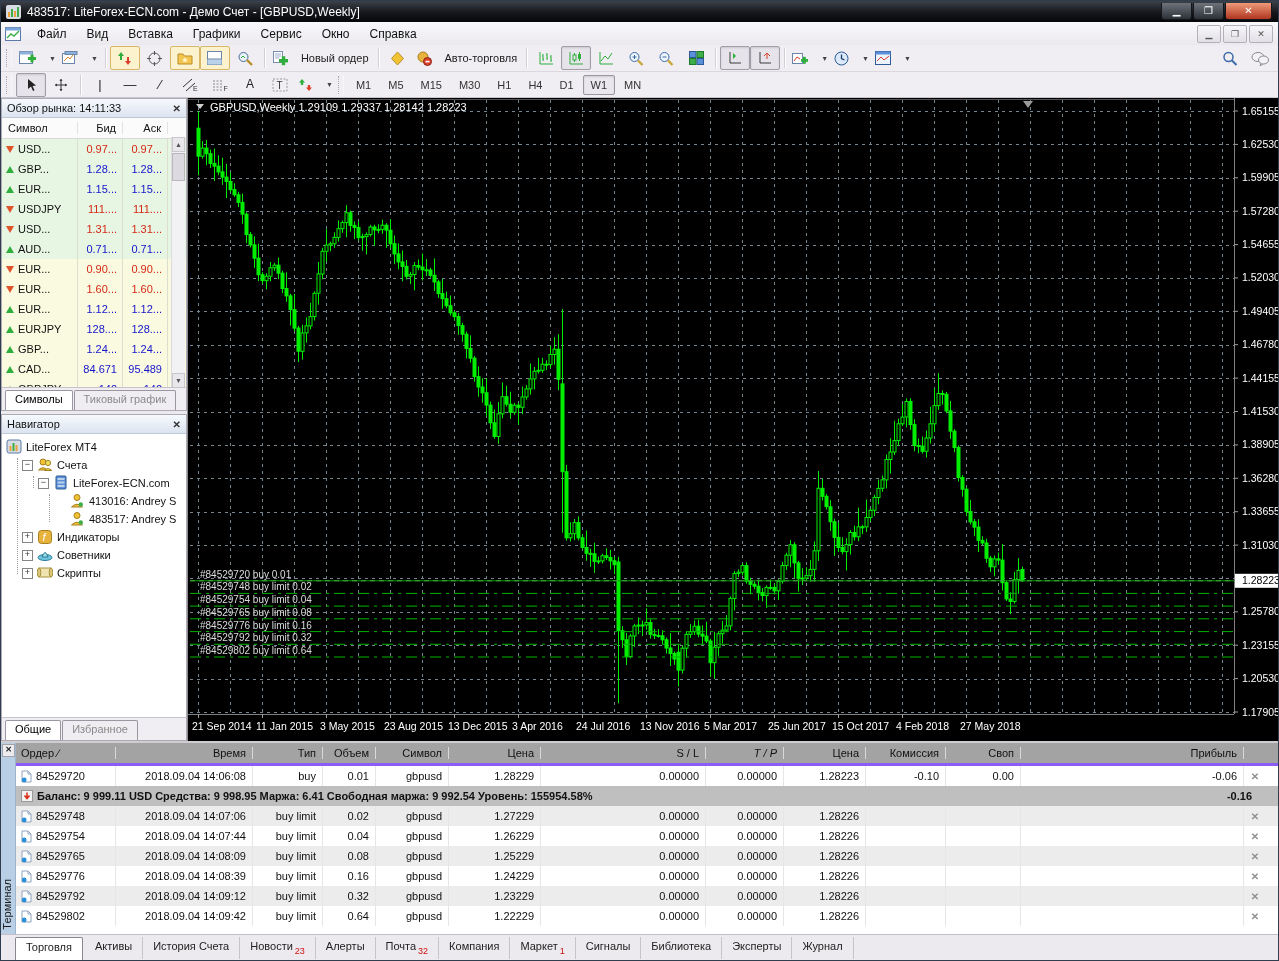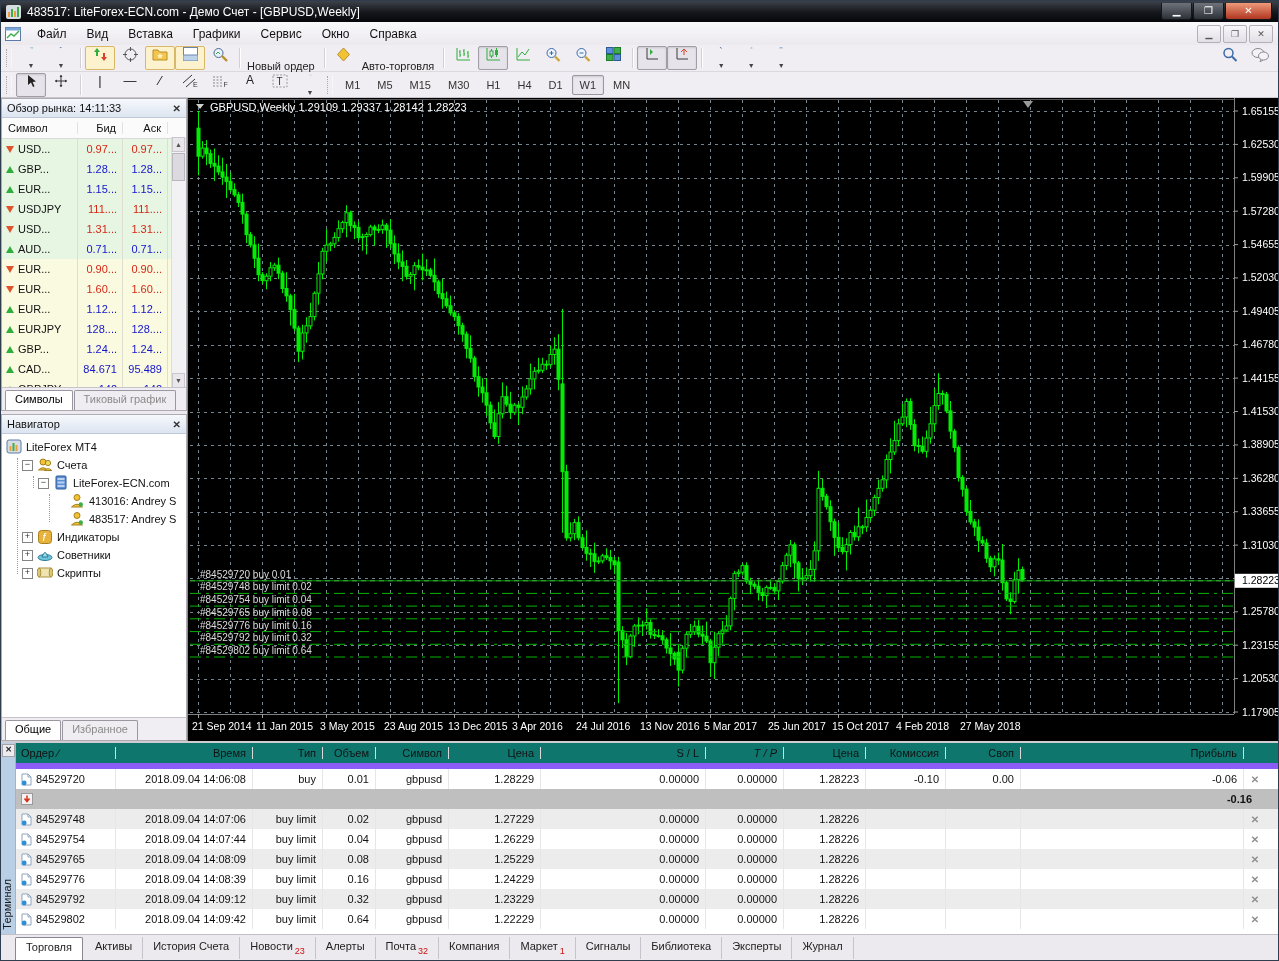--- a/index.html
+++ b/index.html
@@ -21,22 +21,22 @@
   .menuitem{padding:3px 10px;color:#111;}
   .childbtns{margin-left:auto;display:flex;margin-right:5px;gap:2px;}
   .childbtn{width:22px;height:16px;border:1px solid #b3b0b7;border-radius:2px;background:linear-gradient(#f7f6f9,#e2e0e6);
             color:#555;font-size:9px;display:flex;align-items:center;justify-content:center;}
   
   .toolbar{position:absolute;left:0;width:100%;background:#f0eef2;display:flex;align-items:center;padding:0 3px;box-sizing:border-box;}
   .tb1{top:44px;height:27px;border-bottom:1px solid #dbd8de;}
   .tb2{top:71px;height:26px;border-bottom:1px solid #c9c6cc;}
   .grip{width:4px;height:18px;border-left:1px dotted #a9a6ae;border-right:1px dotted #fdfdfd;margin:0 4px 0 2px;}
   .sep{width:1px;height:20px;background:#d2cfd5;box-shadow:1px 0 0 #fff;margin:0 4px;}
-  .tbtn{height:22px;min-width:24px;padding:0 2px;display:flex;align-items:center;justify-content:space-between;
-        border:1px solid transparent;border-radius:2px;gap:13px;color:#222;flex-direction:column;}
+  .tbtn{height:22px;min-width:24px;padding:0 2px;display:flex;align-items:center;justify-content:center;
+        border:1px solid transparent;border-radius:2px;gap:13px;color:#222;}
   .tbtn.toggled{background:#fcf2cd;border-color:#d8b768;}
   .tbtn.pressed{background:#e6e4ea;border-color:#a19ea8;box-shadow:inset 0 1px 2px rgba(0,0,0,.12);}
   .tbtn .lbl{font-size:11px;padding-right:2px;}
   .drop{font-size:7px;color:#444;}
   .tf{padding:3px 7px;font-size:11px;color:#333;border:1px solid transparent;border-radius:2px;}
   .tf.active{border-color:#9a97a0;background:#eae8ee;box-shadow:inset 0 1px 2px rgba(0,0,0,.12);}
   .glyph{font-size:13px;line-height:13px;}
   .spacer{flex:1;}
   
   .workspace{position:absolute;left:0;top:97px;width:1279px;height:643px;}
@@ -76,21 +76,21 @@
   
   .chartwin{position:absolute;left:186px;top:0;width:1093px;height:643px;background:#000;border-left:1px solid #8d8a92;}
   
   .terminal{position:absolute;left:0;top:740px;width:1279px;height:193px;background:#fff;border-top:2px solid #cfccd2;box-sizing:border-box;}
   .tstrip{position:absolute;left:0;top:0;width:14px;height:100%;background:#b9cfe6;border-right:1px solid #9db4cd;}
   .tstrip .x{position:absolute;top:1px;left:1px;width:11px;height:11px;background:#ecebee;border:1px solid #a5a2aa;
              font-size:8px;line-height:10px;text-align:center;color:#222;font-weight:bold;}
   .tstrip .vlabel{position:absolute;bottom:4px;left:0;width:14px;writing-mode:vertical-rl;transform:rotate(180deg);
                   font-size:11px;color:#1a1a1a;text-align:left;}
   .ttable{margin-left:14px;}
-  .thead{display:flex;height:20px;background:#0f766e;border-bottom:6px solid #8b5cf6;align-items:center;}
+  .thead{display:flex;height:20px;background:#a3a3a3;border-bottom:3px solid #8b5cf6;align-items:center;}
   .thead .c{border-right:1px solid #d9d9d9;box-sizing:border-box;padding:0 6px;text-align:right;}
   .thead .c.first{text-align:left;}
   .trowt{display:flex;height:20px;align-items:center;}
   .trowt .c{border-right:1px solid #e6e6e6;box-sizing:border-box;padding:0 6px;text-align:right;height:100%;line-height:20px;
             overflow:hidden;white-space:nowrap;}
   .trowt .c.first{text-align:left;display:flex;align-items:center;gap:4px;line-height:normal;}
   .trowt.alt{background:#ececec;}
   .trowt.balance{background:#bfbfbf;font-weight:bold;}
   .closex{width:22px;text-align:center;color:#8f8f8f;font-weight:bold;font-size:10px;flex:none;}
   .docicon{display:inline-block;flex:none;}
@@ -1203,20 +1203,21 @@
             <div class="c" style="width:75px;">0.00</div>
             <div class="c" style="width:223px;">-0.06</div>
             <div class="closex">✕</div>
           </div>
           <div class="trowt balance">
             <div class="c first" style="flex:1;border-right:none;">
               <svg class="docicon" width="12" height="12" viewBox="0 0 12 12">
                 <rect x="0.5" y="0.5" width="11" height="11" fill="#f2f2f2" stroke="#9a9a9a"></rect>
                 <path d="M6 2.5 V7 M3.5 5.5 L6 8.5 L8.5 5.5" stroke="#d92b14" stroke-width="1.5" fill="none"></path>
               </svg>
+              <span>Баланс: 9 999.11 USD  Средства: 9 998.95  Маржа: 6.41  Свободная маржа: 9 992.54  Уровень: 155954.58%</span>
             </div>
             <div class="c" style="width:223px;border-right:none;">-0.16</div>
             <div class="closex"></div>
           </div>
           <div class="trowt alt">
             <div class="c first" style="width:101px;">
               <svg class="docicon" width="11" height="13" viewBox="0 0 11 13">
                 <path d="M1 1 H7 L10 4 V12 H1 Z" fill="#fff" stroke="#8fa5bd"></path>
                 <path d="M7 1 L7 4 H10" fill="none" stroke="#8fa5bd"></path>
                 <circle cx="3.2" cy="10" r="2.4" fill="#2a8fd9"></circle>

